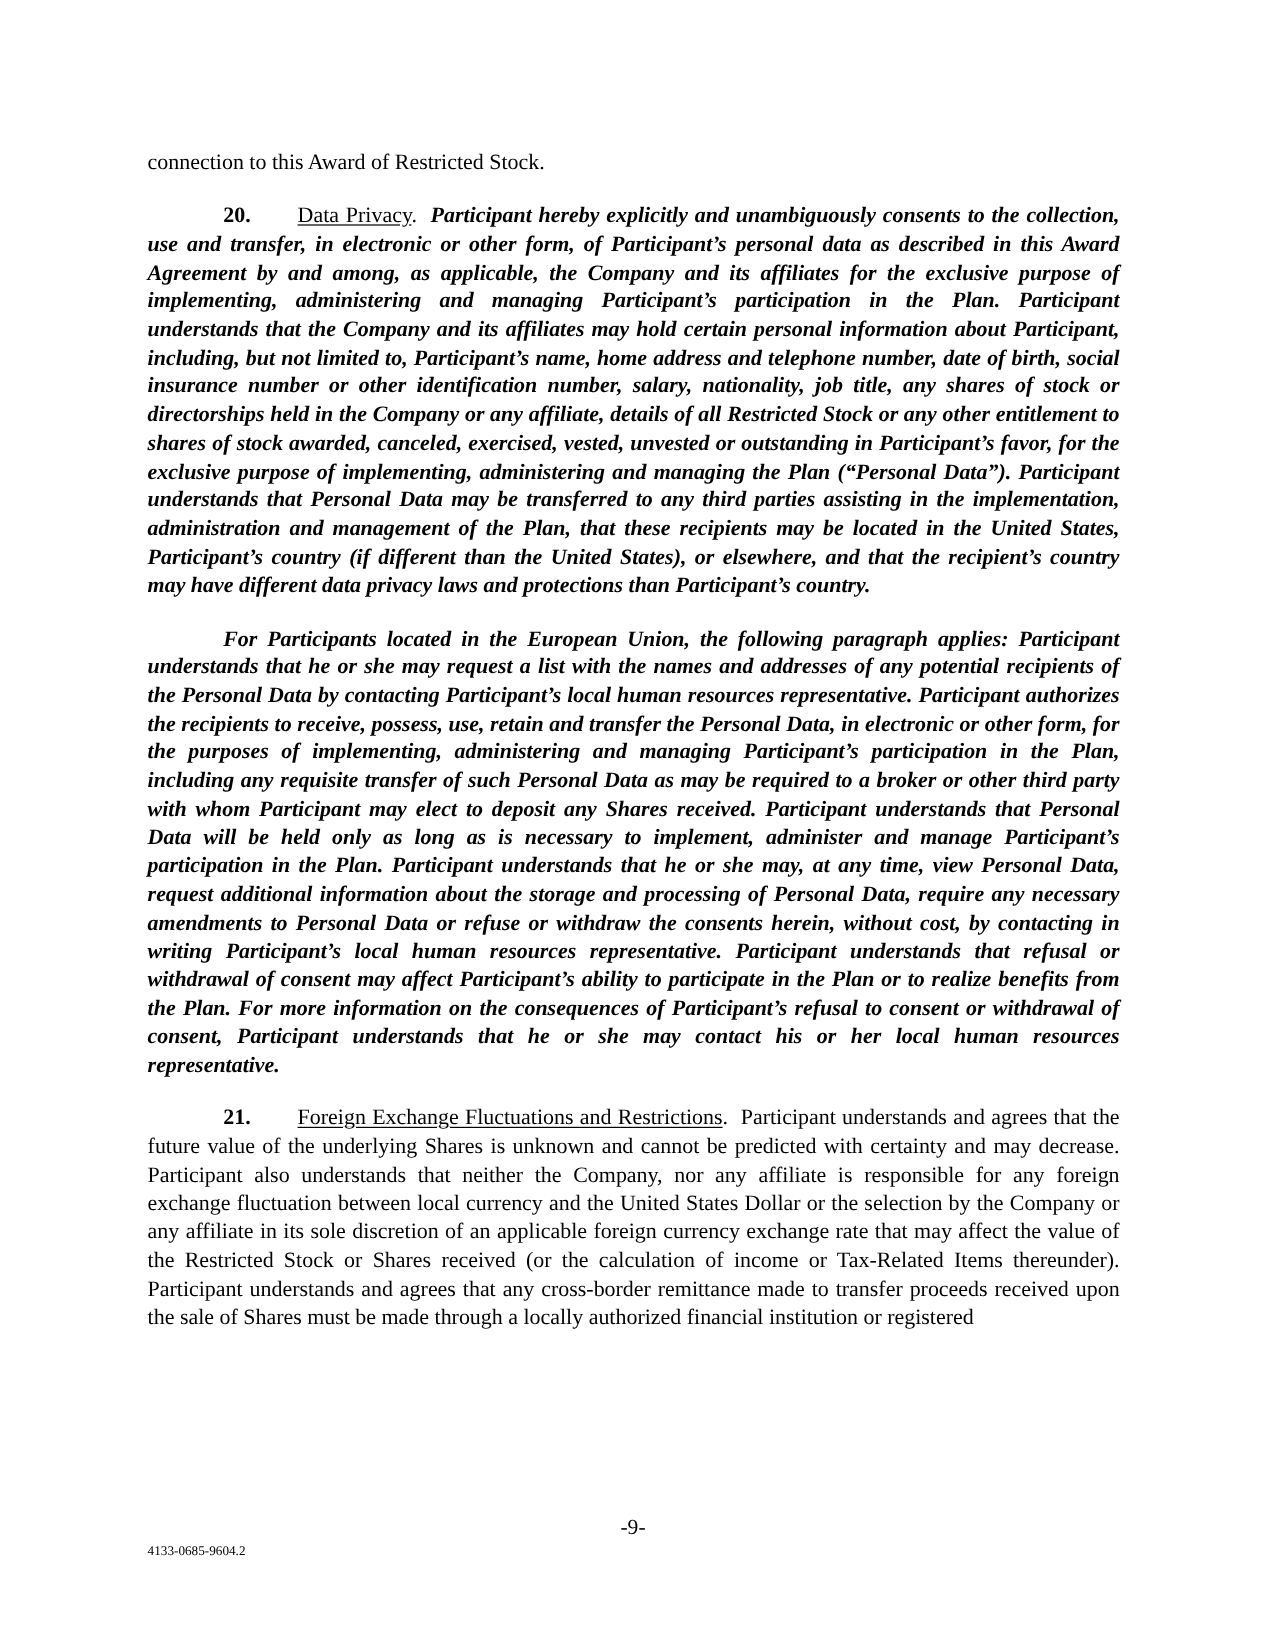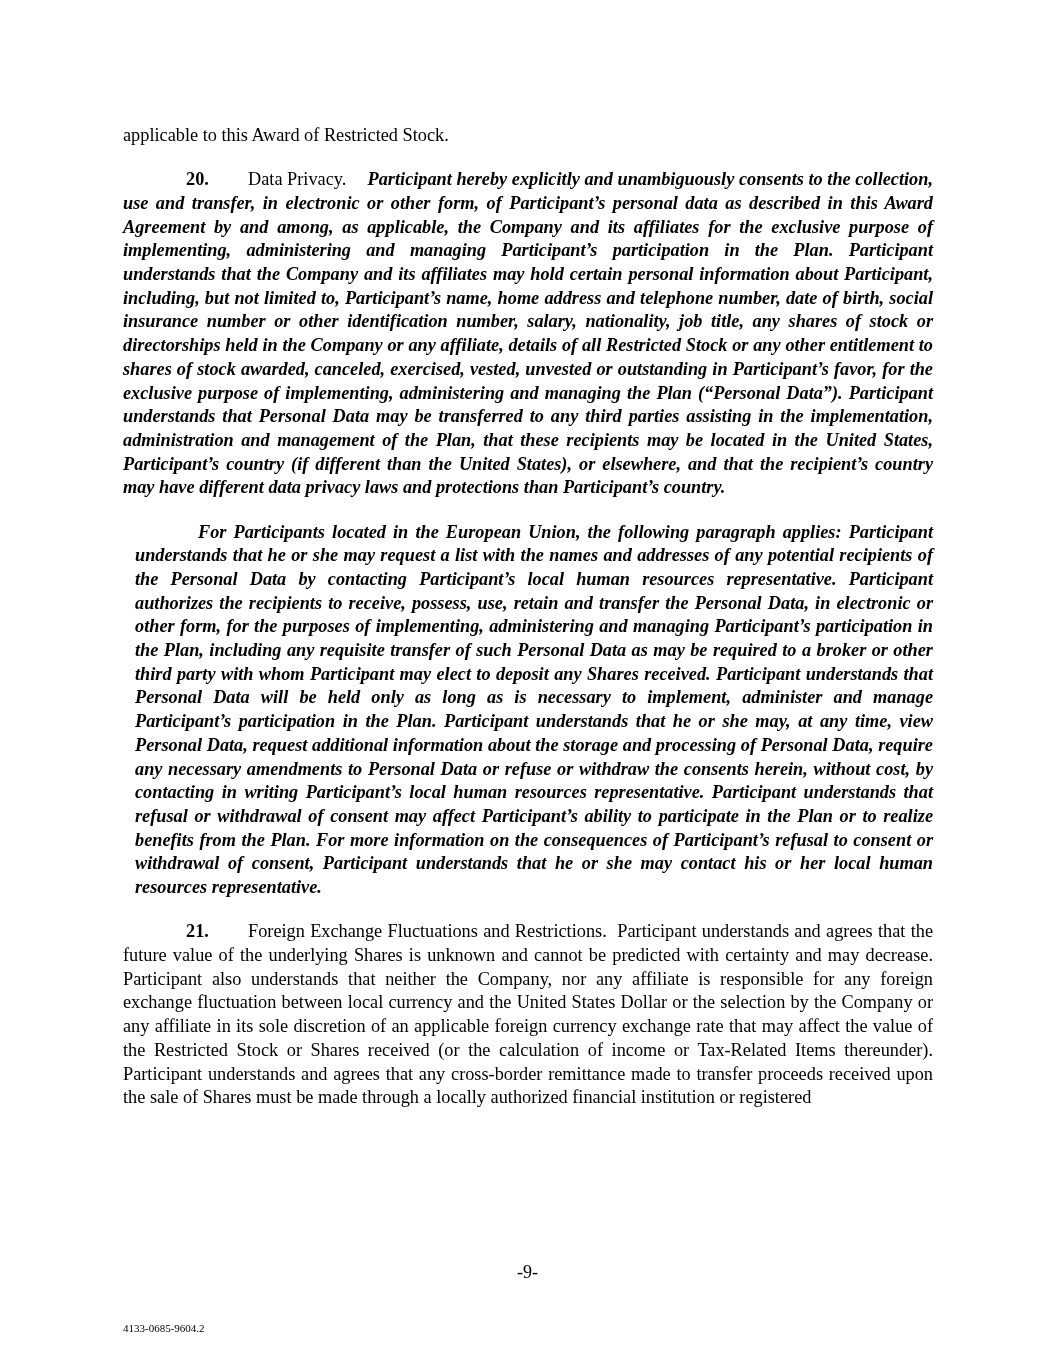--- a/index.html
+++ b/index.html
@@ -34,51 +34,50 @@
     .indent {
       display: inline-block;
       width: 63px;
     }
     .secnum {
       display: inline-block;
       width: 62px;
       font-weight: bold;
     }
     .heading {
+      text-decoration: underline;
       text-underline-offset: 2px;
     }
     .bi {
       font-weight: bold;
       font-style: italic;
-      margin-left: 12px;
     }
     .page-number {
       position: absolute;
       left: 0;
       width: 1055px;
       top: 1262px;
       text-align: center;
       font-family: "Liberation Serif", serif;
       font-size: 18px;
     }
     .doc-id {
       position: absolute;
       left: 123px;
       top: 1287px;
       font-family: "Liberation Serif", serif;
       font-size: 11px;
-      margin-top: 35px;
     }
   </style>
 </head>
 <body>
 
 <div class="page">
 
-  <p class="para">applicable to this Award of Restricted Stock.</p>
+  <p class="para">connection to this Award of Restricted Stock.</p>
 
   <div class="gap"></div>
 
   <p class="para"><span class="indent"></span><span class="secnum">20.</span><span class="heading">Data Privacy</span><span>.</span>&nbsp; <span class="bi">Participant hereby explicitly and unambiguously consents to the collection, use and transfer, in electronic or other form, of Participant’s personal data as described in this Award Agreement by and among, as applicable, the Company and its affiliates for the exclusive purpose of implementing, administering and managing Participant’s participation in the Plan.  Participant understands that the Company and its affiliates may hold certain personal information about Participant, including, but not limited to, Participant’s name, home address and telephone number, date of birth, social insurance number or other identification number, salary, nationality, job title, any shares of stock or directorships held in the Company or any affiliate, details of all Restricted Stock or any other entitlement to shares of stock awarded, canceled, exercised, vested, unvested or outstanding in Participant’s favor, for the exclusive purpose of implementing, administering and managing the Plan (“Personal Data”).  Participant understands that Personal Data may be transferred to any third parties assisting in the implementation, administration and management of the Plan, that these recipients may be located in the United States, Participant’s country (if different than the United States), or elsewhere, and that the recipient’s country may have different data privacy laws and protections than Participant’s country.</span></p>
 
   <div class="gap"></div>
 
   <p class="para bi"><span class="indent"></span><span>For Participants located in the European Union, the following paragraph applies: Participant understands that he or she may request a list with the names and addresses of any potential recipients of the Personal Data by contacting Participant’s local human resources representative.  Participant authorizes the recipients to receive, possess, use, retain and transfer the Personal Data, in electronic or other form, for the purposes of implementing, administering and managing Participant’s participation in the Plan, including any requisite transfer of such Personal Data as may be required to a broker or other third party with whom Participant may elect to deposit any Shares received.  Participant understands that Personal Data will be held only as long as is necessary to implement, administer and manage Participant’s participation in the Plan.  Participant understands that he or she may, at any time, view Personal Data, request additional information about the storage and processing of Personal Data, require any necessary amendments to Personal Data or refuse or withdraw the consents herein, without cost, by contacting in writing Participant’s local human resources representative.  Participant understands that refusal or withdrawal of consent may affect Participant’s ability to participate in the Plan or to realize benefits from the Plan.  For more information on the consequences of Participant’s refusal to consent or withdrawal of consent, Participant understands that he or she may contact his or her local human resources representative.</span></p>
 
   <div class="gap"></div>

